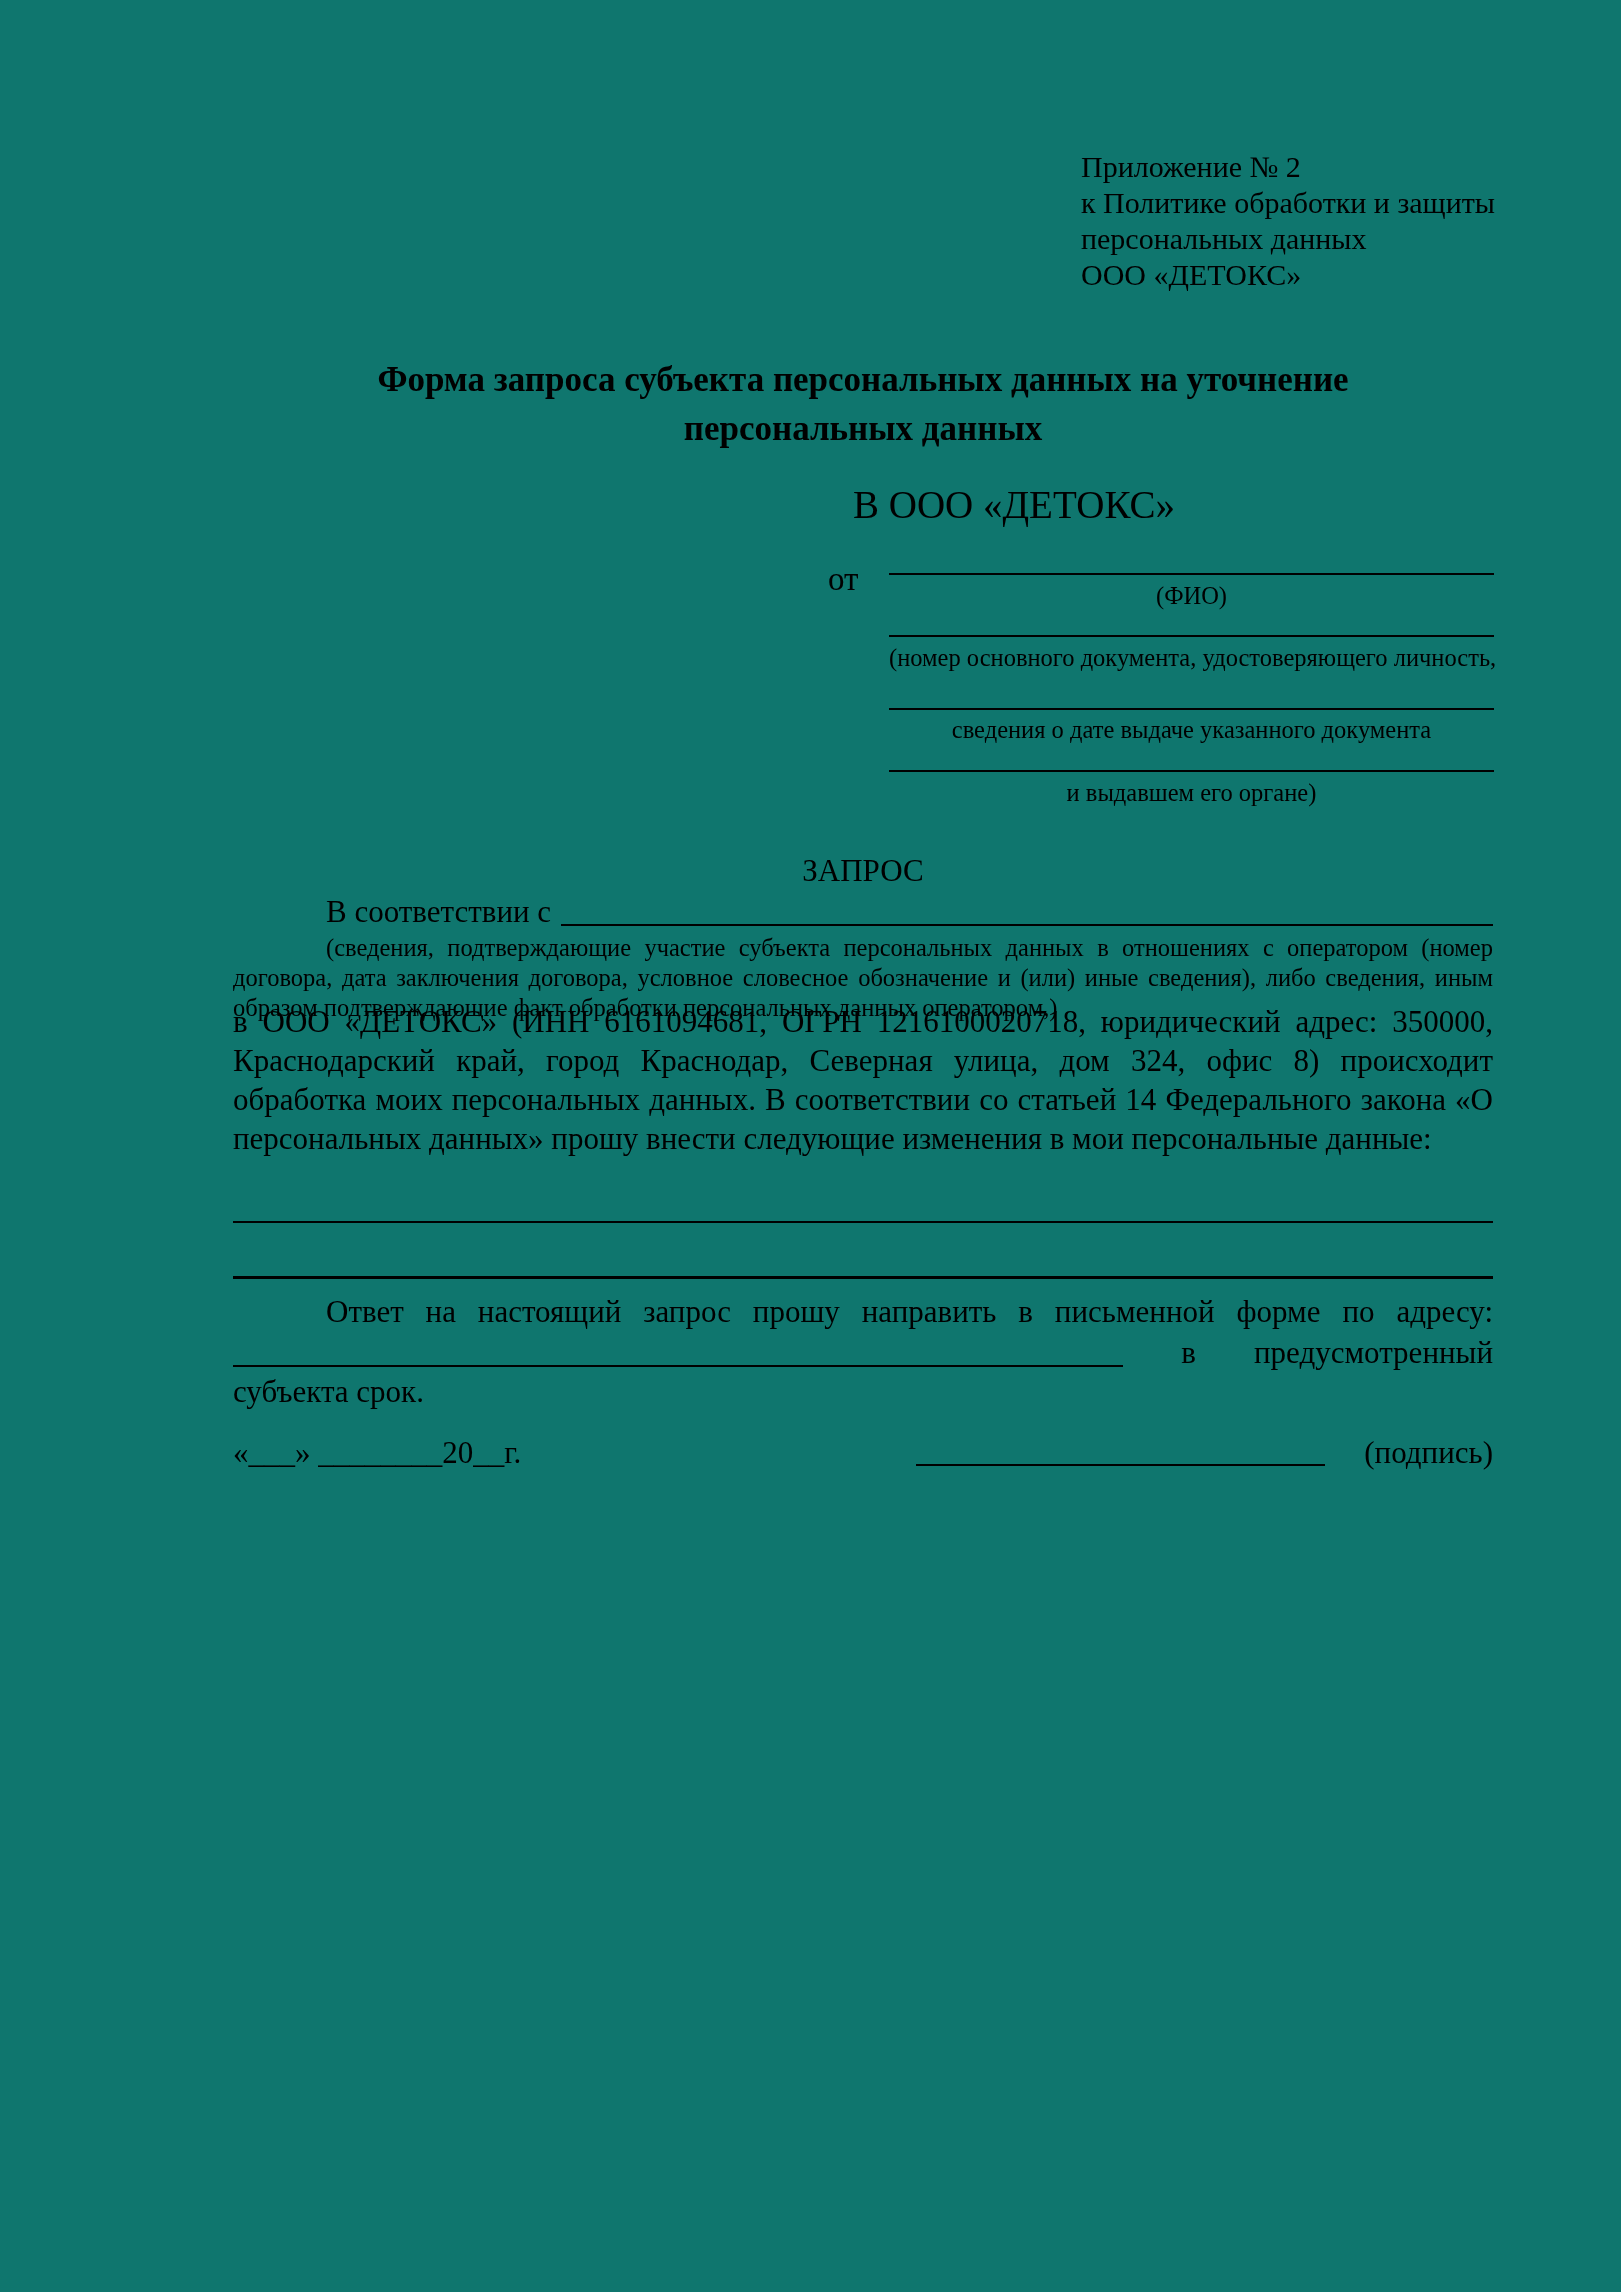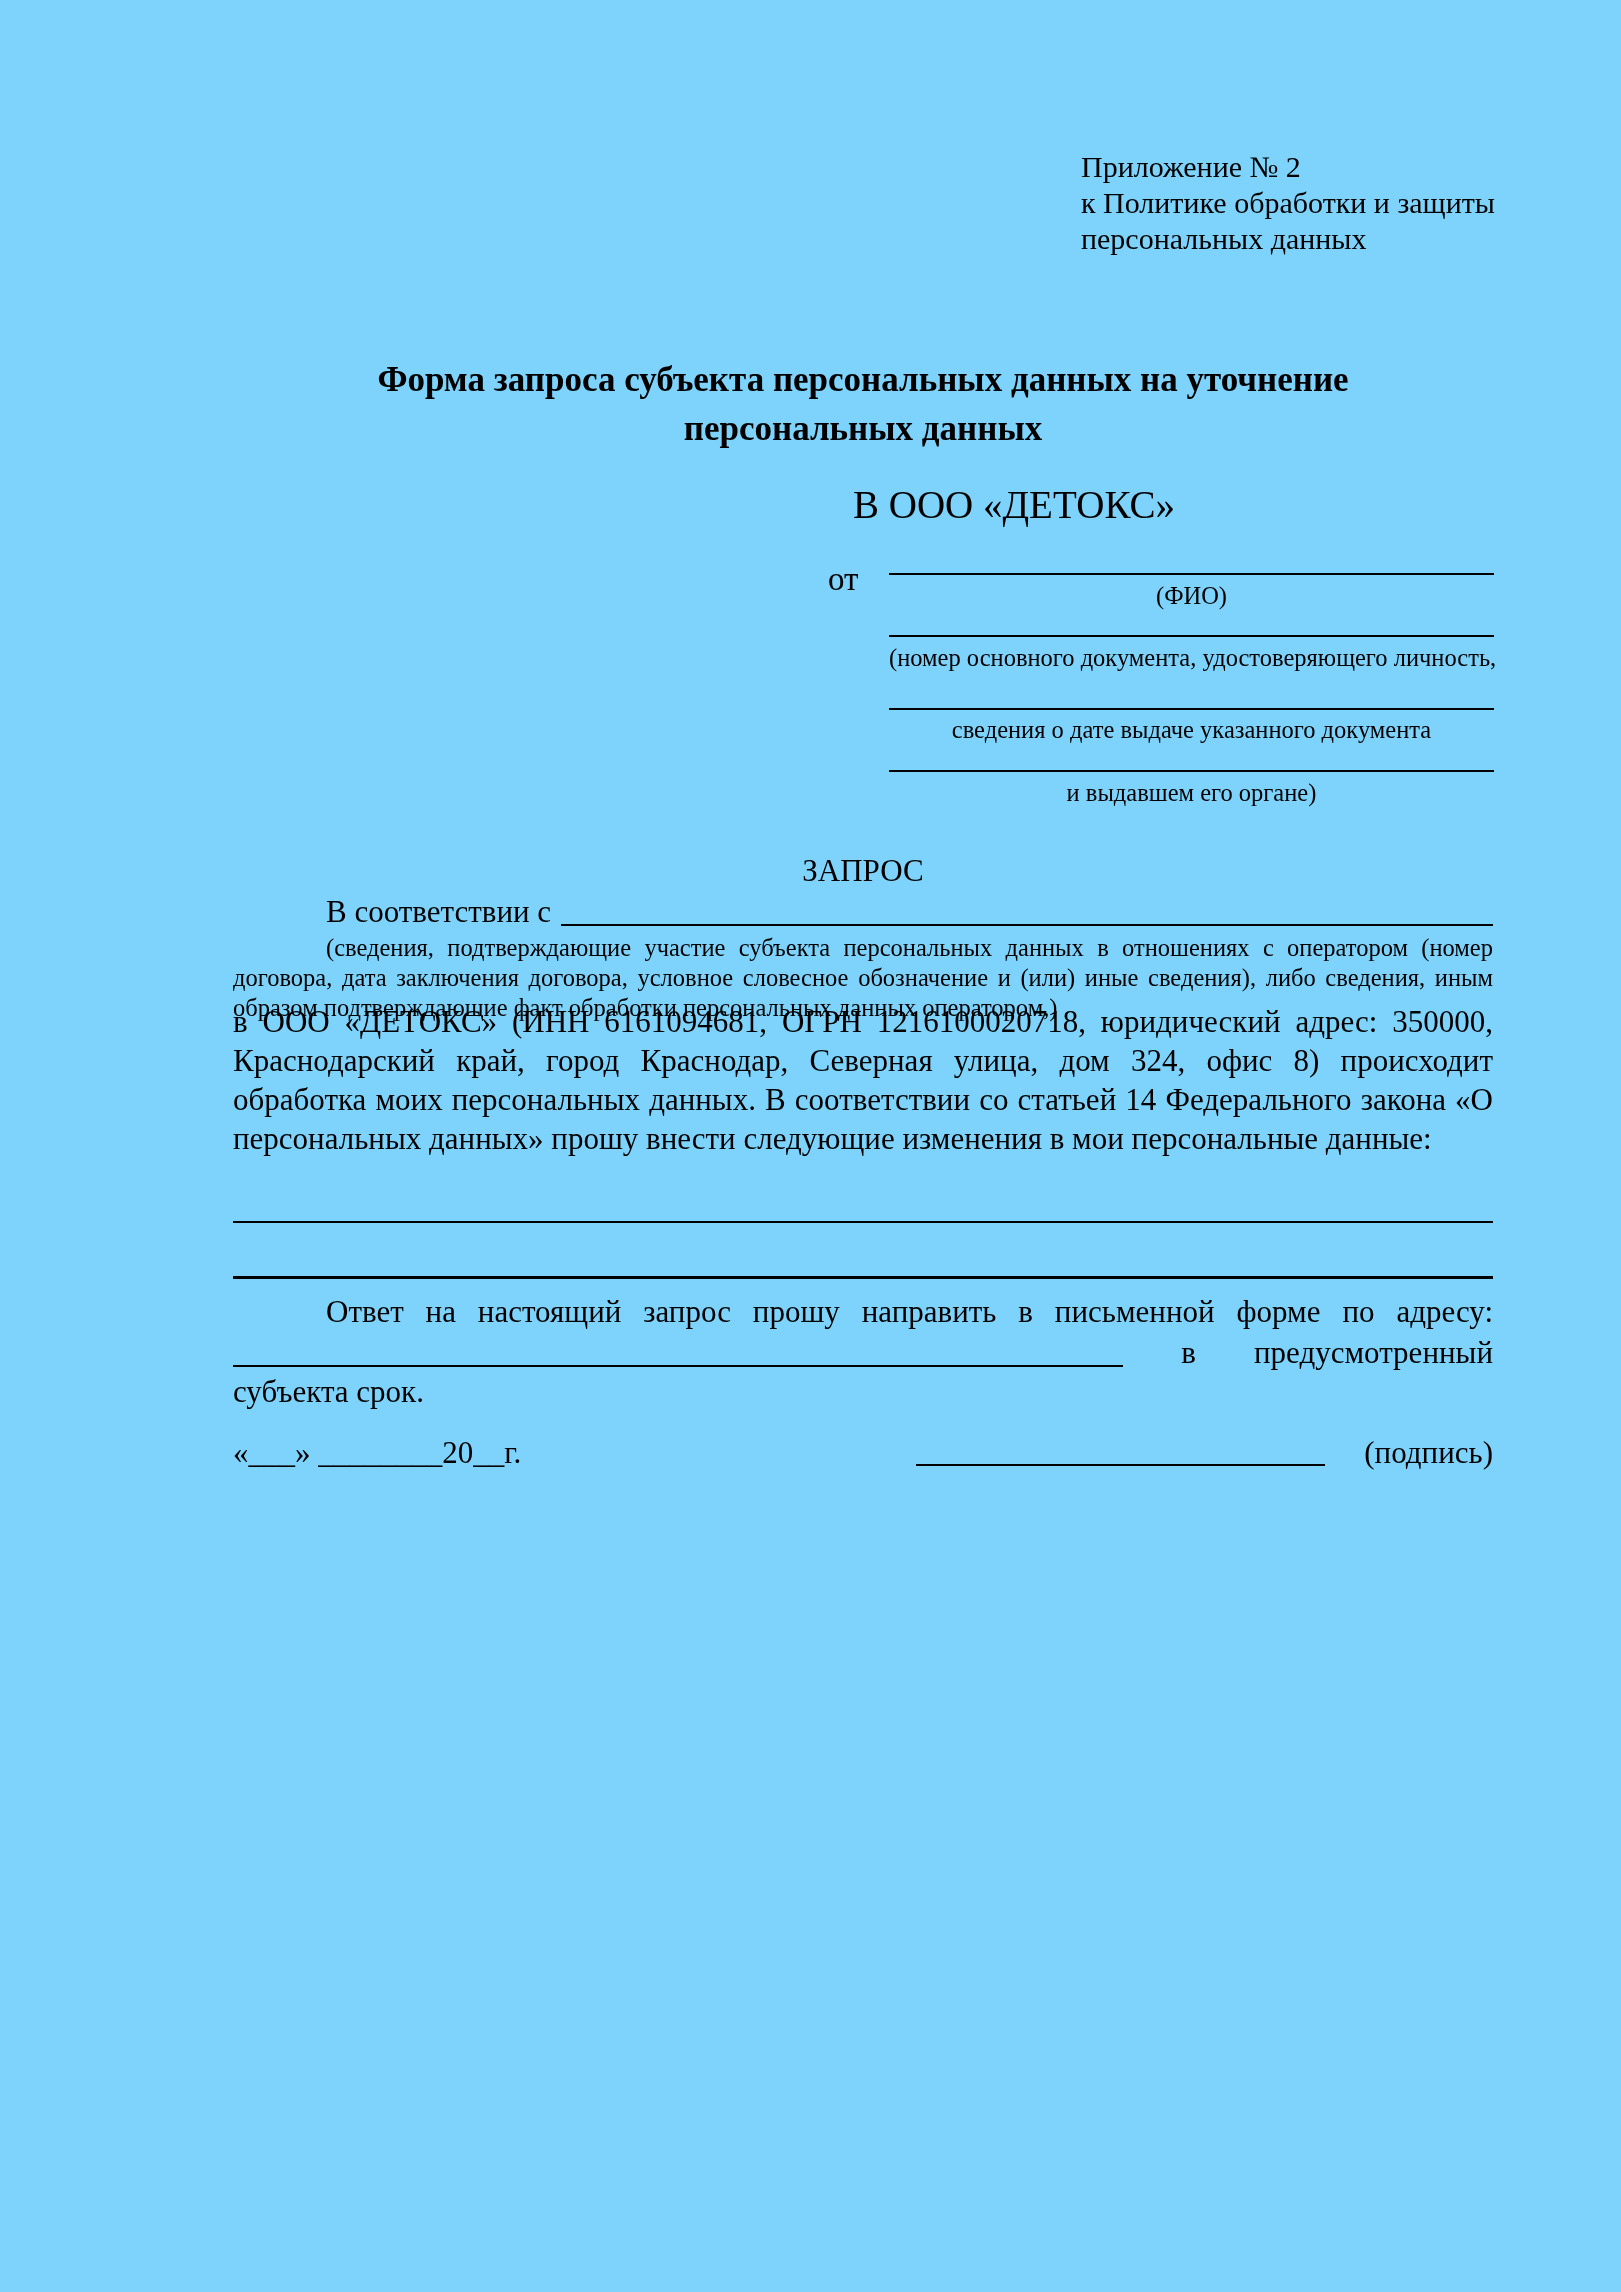--- a/index.html
+++ b/index.html
@@ -1,19 +1,19 @@
 <!DOCTYPE html>
 <html><head>
 <meta charset="utf-8">
 <style>
   html,body { margin:0; padding:0; background:#ffffff; }
   .page {
     position:relative;
     width:1621px; height:2293px;
-    background:#7dd3fc;
+    background:#0f766e;
     color:#000;
     font-family:"Liberation Serif","DejaVu Serif",serif;
     overflow:hidden;
   }
   .abs { position:absolute; }
 
   
   .appendix { left:1081px; top:149px; font-size:30px; line-height:36px; }
 
   
@@ -63,20 +63,21 @@
 </style>
 </head>
 <body>
 
 <div class="page">
 
   <div class="abs appendix">
     <div>Приложение № 2</div>
     <div>к Политике обработки и защиты</div>
     <div>персональных данных</div>
+    <div>ООО «ДЕТОКС»</div>
   </div>
 
   <div class="abs doc-title">
     <div>Форма запроса субъекта персональных данных на уточнение</div>
     <div>персональных данных</div>
   </div>
 
   <div class="abs addr-to">В ООО «ДЕТОКС»</div>
   <div class="abs addr-from">от</div>
 

